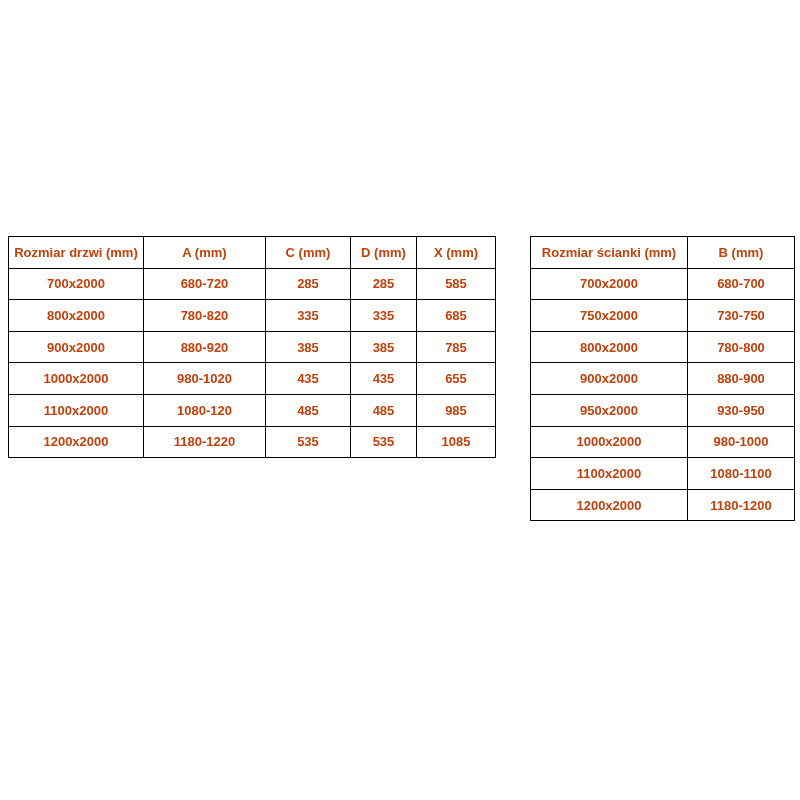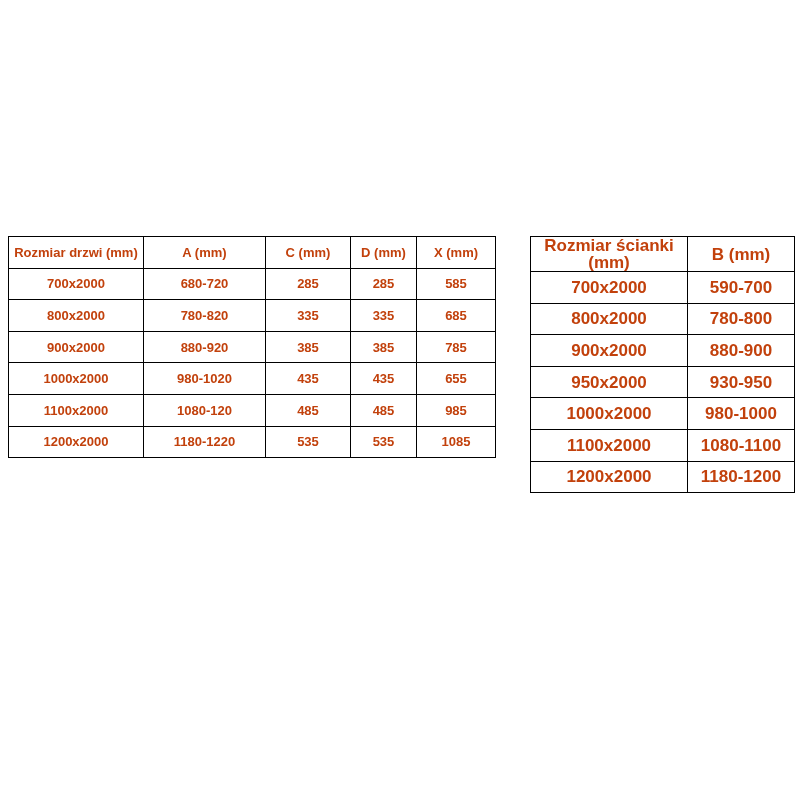--- a/index.html
+++ b/index.html
@@ -54,21 +54,21 @@
   #doors-table th.c3, #doors-table td.c3 { width: 65px; }
   #doors-table th.c4, #doors-table td.c4 { width: 78px; }
 
   
   #wall-table {
     left: 530px;
     top: 236px;
   }
   #wall-table th, #wall-table td {
     height: 30.6px;
-    font-size: 17px;
+    font-size: 13px;
   }
   #wall-table th.c0, #wall-table td.c0 { width: 156px; }
   #wall-table th.c1, #wall-table td.c1 { width: 106px; }
 </style>
 </head>
 <body>
 
 <div class="sheet">
 
   <div class="table-block" id="doors-table">
@@ -133,21 +133,25 @@
     <table>
       <thead>
         <tr>
           <th class="c0">Rozmiar ścianki (mm)</th>
           <th class="c1">B (mm)</th>
         </tr>
       </thead>
       <tbody>
         <tr>
           <td class="c0">700x2000</td>
-          <td class="c1">590-700</td>
+          <td class="c1">680-700</td>
+        </tr>
+        <tr>
+          <td class="c0">750x2000</td>
+          <td class="c1">730-750</td>
         </tr>
         <tr>
           <td class="c0">800x2000</td>
           <td class="c1">780-800</td>
         </tr>
         <tr>
           <td class="c0">900x2000</td>
           <td class="c1">880-900</td>
         </tr>
         <tr>

